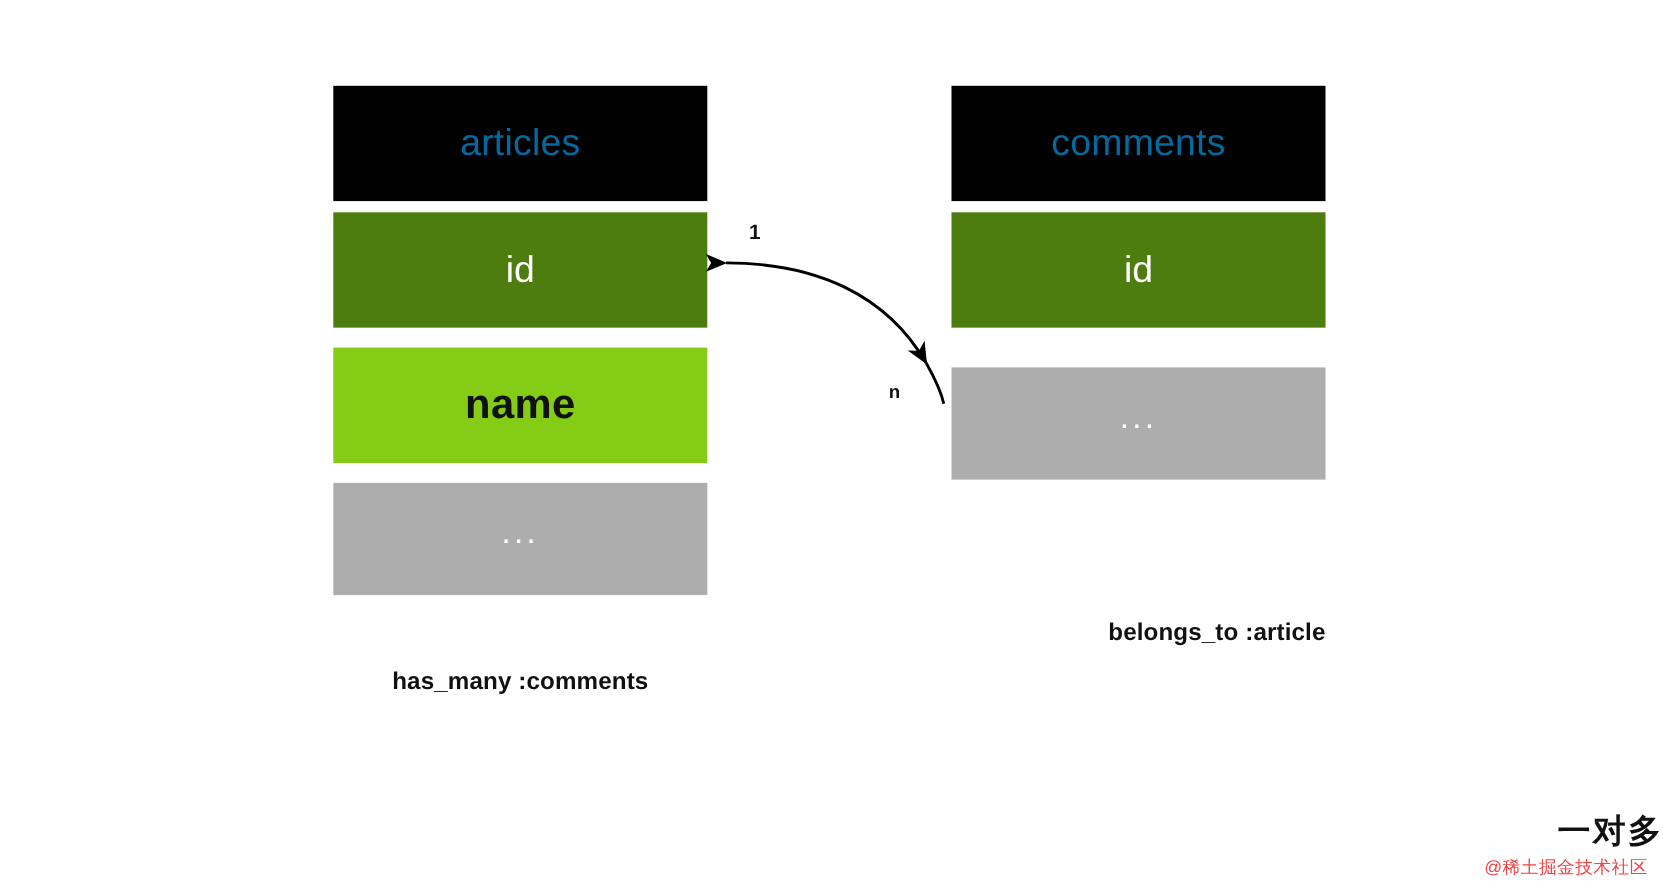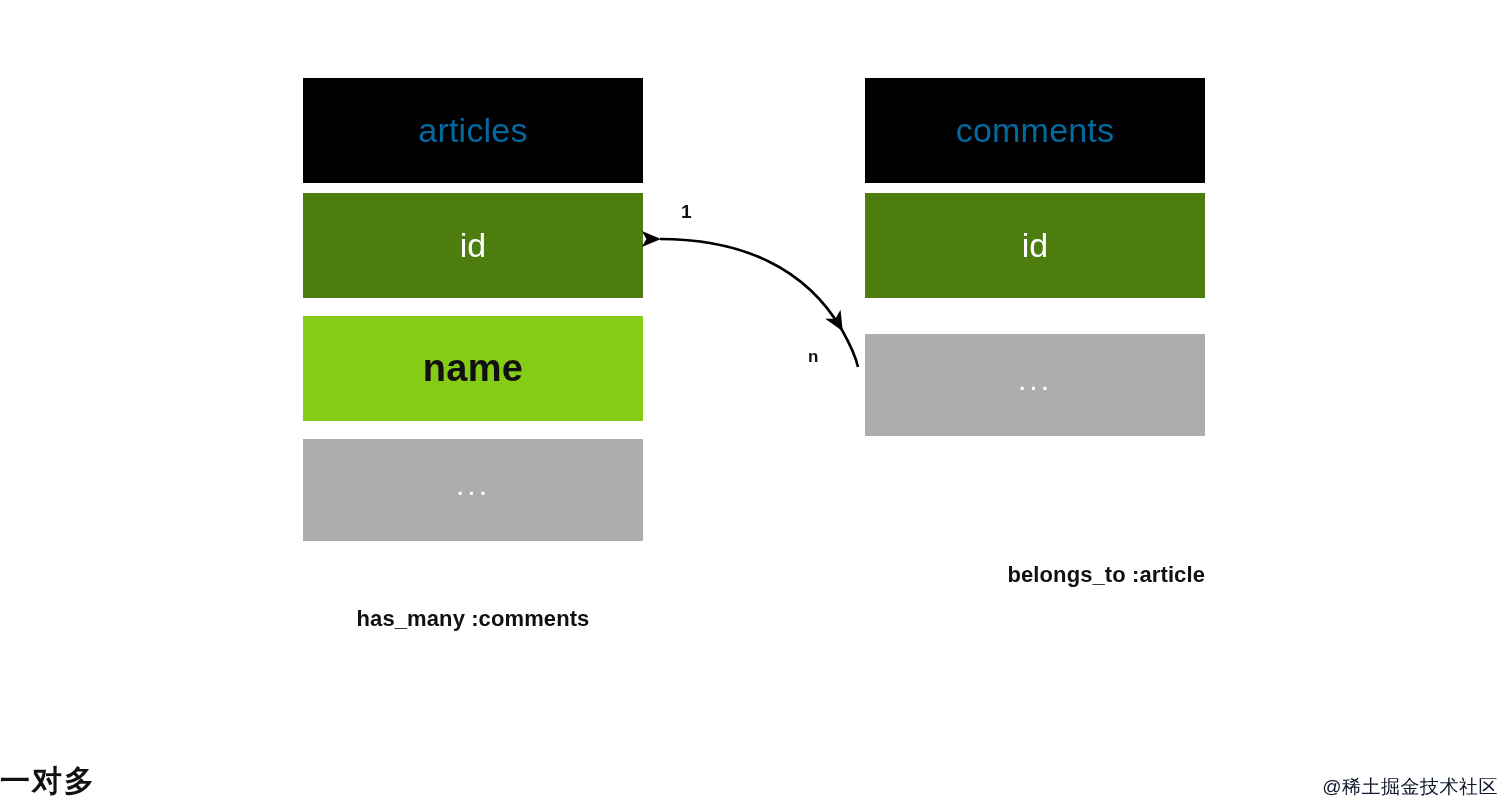--- a/index.html
+++ b/index.html
@@ -103,34 +103,33 @@
     line-height: 1;
   }
   #card-one { left: 681px; top: 202px; }
   #card-many { left: 808px; top: 348px; font-size: 17px; }
 
   #caption {
     position: absolute;
     left: 0;
     top: 735px;
     width: 1512px;
-    text-align: left;
+    text-align: right;
     font-size: 30px;
     font-weight: 700;
     color: #111111;
     letter-spacing: 2px;
-    margin-top: 26px;
   }
 
   #watermark {
     position: absolute;
     right: 14px;
     bottom: 12px;
-    font-size: 19px;
-    color: #0f172a;
+    font-size: 16px;
+    color: #ef4444;
     letter-spacing: 0.5px;
   }
 </style>
 </head>
 <body>
 
 <div id="canvas">
 
   <div class="table-block" id="articles-table">
     <div class="row-header">articles</div>

